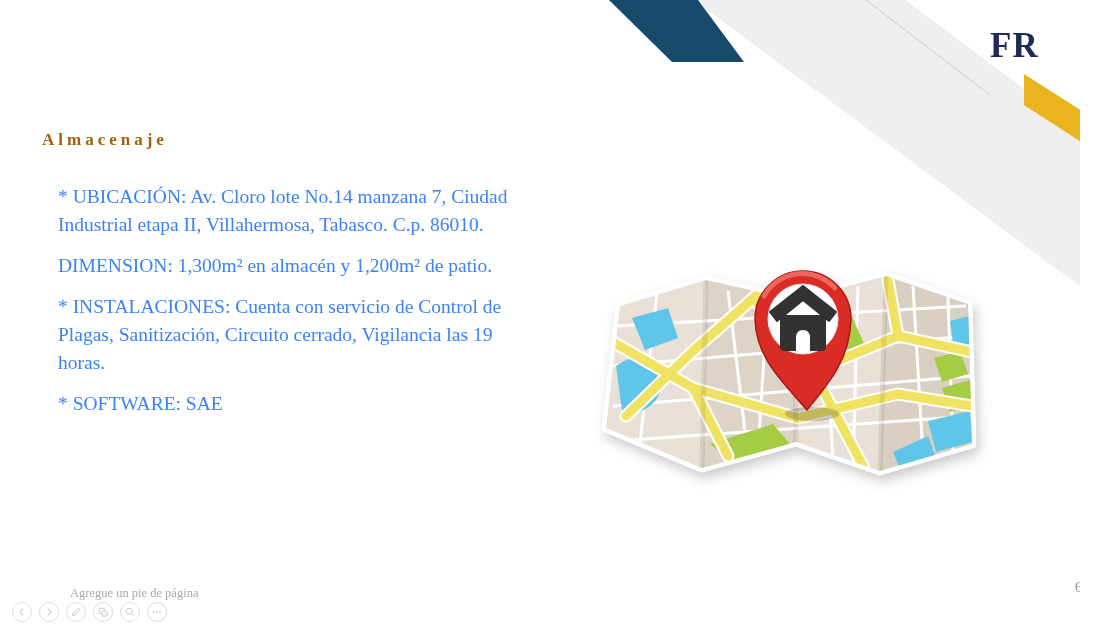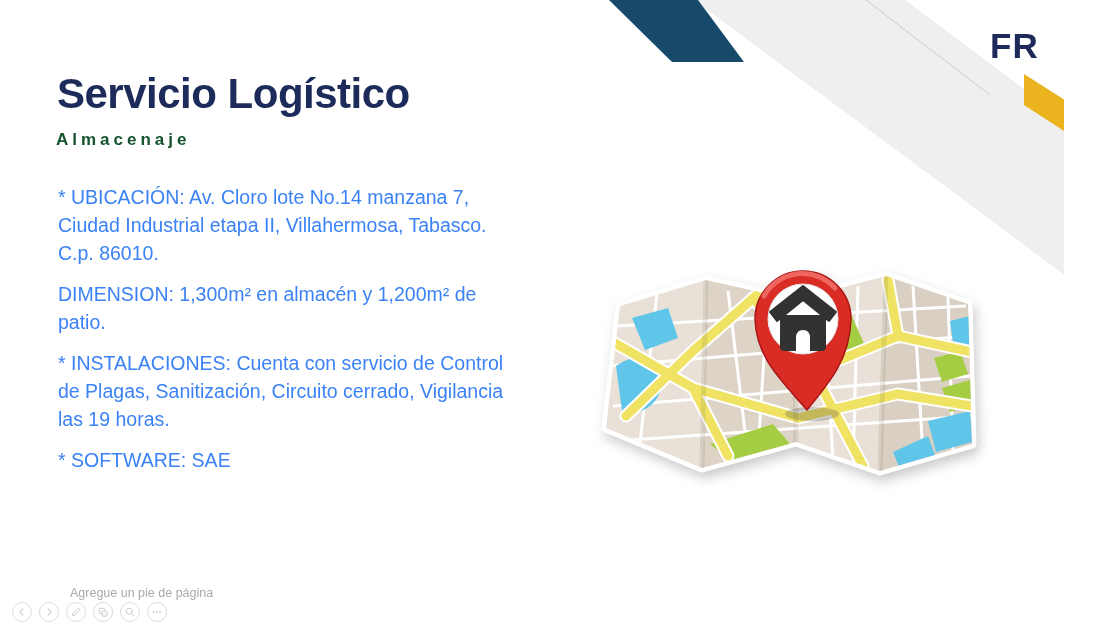--- a/index.html
+++ b/index.html
@@ -1,31 +1,31 @@
 <!DOCTYPE html>
 <html><head>
 <meta charset="utf-8">
 <style>
   html,body{margin:0;padding:0;background:#ffffff;}
   .slide{
     position:relative;width:1064px;height:625px;background:#ffffff;
-    overflow:hidden;font-family:Liberation Sans, sans-serif;
+    overflow:hidden;font-family:Liberation Serif, serif;padding-left:16px;
   }
   .decor{position:absolute;left:0;top:0;width:1112px;height:625px;pointer-events:none;}
   .fr-logo{
     position:absolute;left:990px;top:26px;width:70px;
     font-size:35px;font-weight:800;color:#1e2b5a;letter-spacing:1px;
   }
   .title{
     position:absolute;left:57px;top:70px;margin:0;
     font-size:42px;font-weight:700;color:#1d2b5a;letter-spacing:-0.5px;
   }
   .subtitle{
-    position:absolute;left:56px;top:130px;
-    font-size:17px;font-weight:700;color:#14532d;letter-spacing:4px;
+    position:absolute;left:42px;top:130px;
+    font-size:17px;font-weight:700;color:#a16207;letter-spacing:4px;
   }
   .body-text{
     position:absolute;left:58px;top:183px;width:462px;
     font-size:19.5px;line-height:28px;color:#3b82f6;
   }
   .body-text p{margin:0 0 13px 0;}
   .map-wrap{position:absolute;left:598px;top:266px;width:384px;height:214px;}
   .map-wrap svg{filter:drop-shadow(3px 6px 6px rgba(110,110,110,0.35));}
   .footer-text{
     position:absolute;left:38px;top:586px;
@@ -51,21 +51,20 @@
 
   <svg class="decor" viewBox="0 0 1112 625">
     <polygon points="694,0 905,0 1112,155 1112,310" fill="#efeff0"></polygon>
     <line x1="866" y1="0" x2="990" y2="95" stroke="#cbcbcb" stroke-width="1"></line>
     <polygon points="609,0 698,0 744,62 672,62" fill="#17496b"></polygon>
     <polygon points="1024,74 1024,105 1112,162 1112,130" fill="#ebb41e"></polygon>
   </svg>
 
   <div class="fr-logo">FR</div>
 
-  <h1 class="title">Servicio Logístico</h1>
   <div class="subtitle">Almacenaje</div>
 
   <div class="body-text">
     <p>* UBICACIÓN: Av. Cloro lote No.14 manzana 7, Ciudad Industrial etapa II, Villahermosa, Tabasco. C.p. 86010.</p>
     <p>DIMENSION: 1,300m² en almacén y 1,200m² de patio.</p>
     <p>* INSTALACIONES: Cuenta con servicio de Control de Plagas, Sanitización, Circuito cerrado, Vigilancia las 19 horas.</p>
     <p>* SOFTWARE: SAE</p>
   </div>
 
   <div class="map-wrap">

